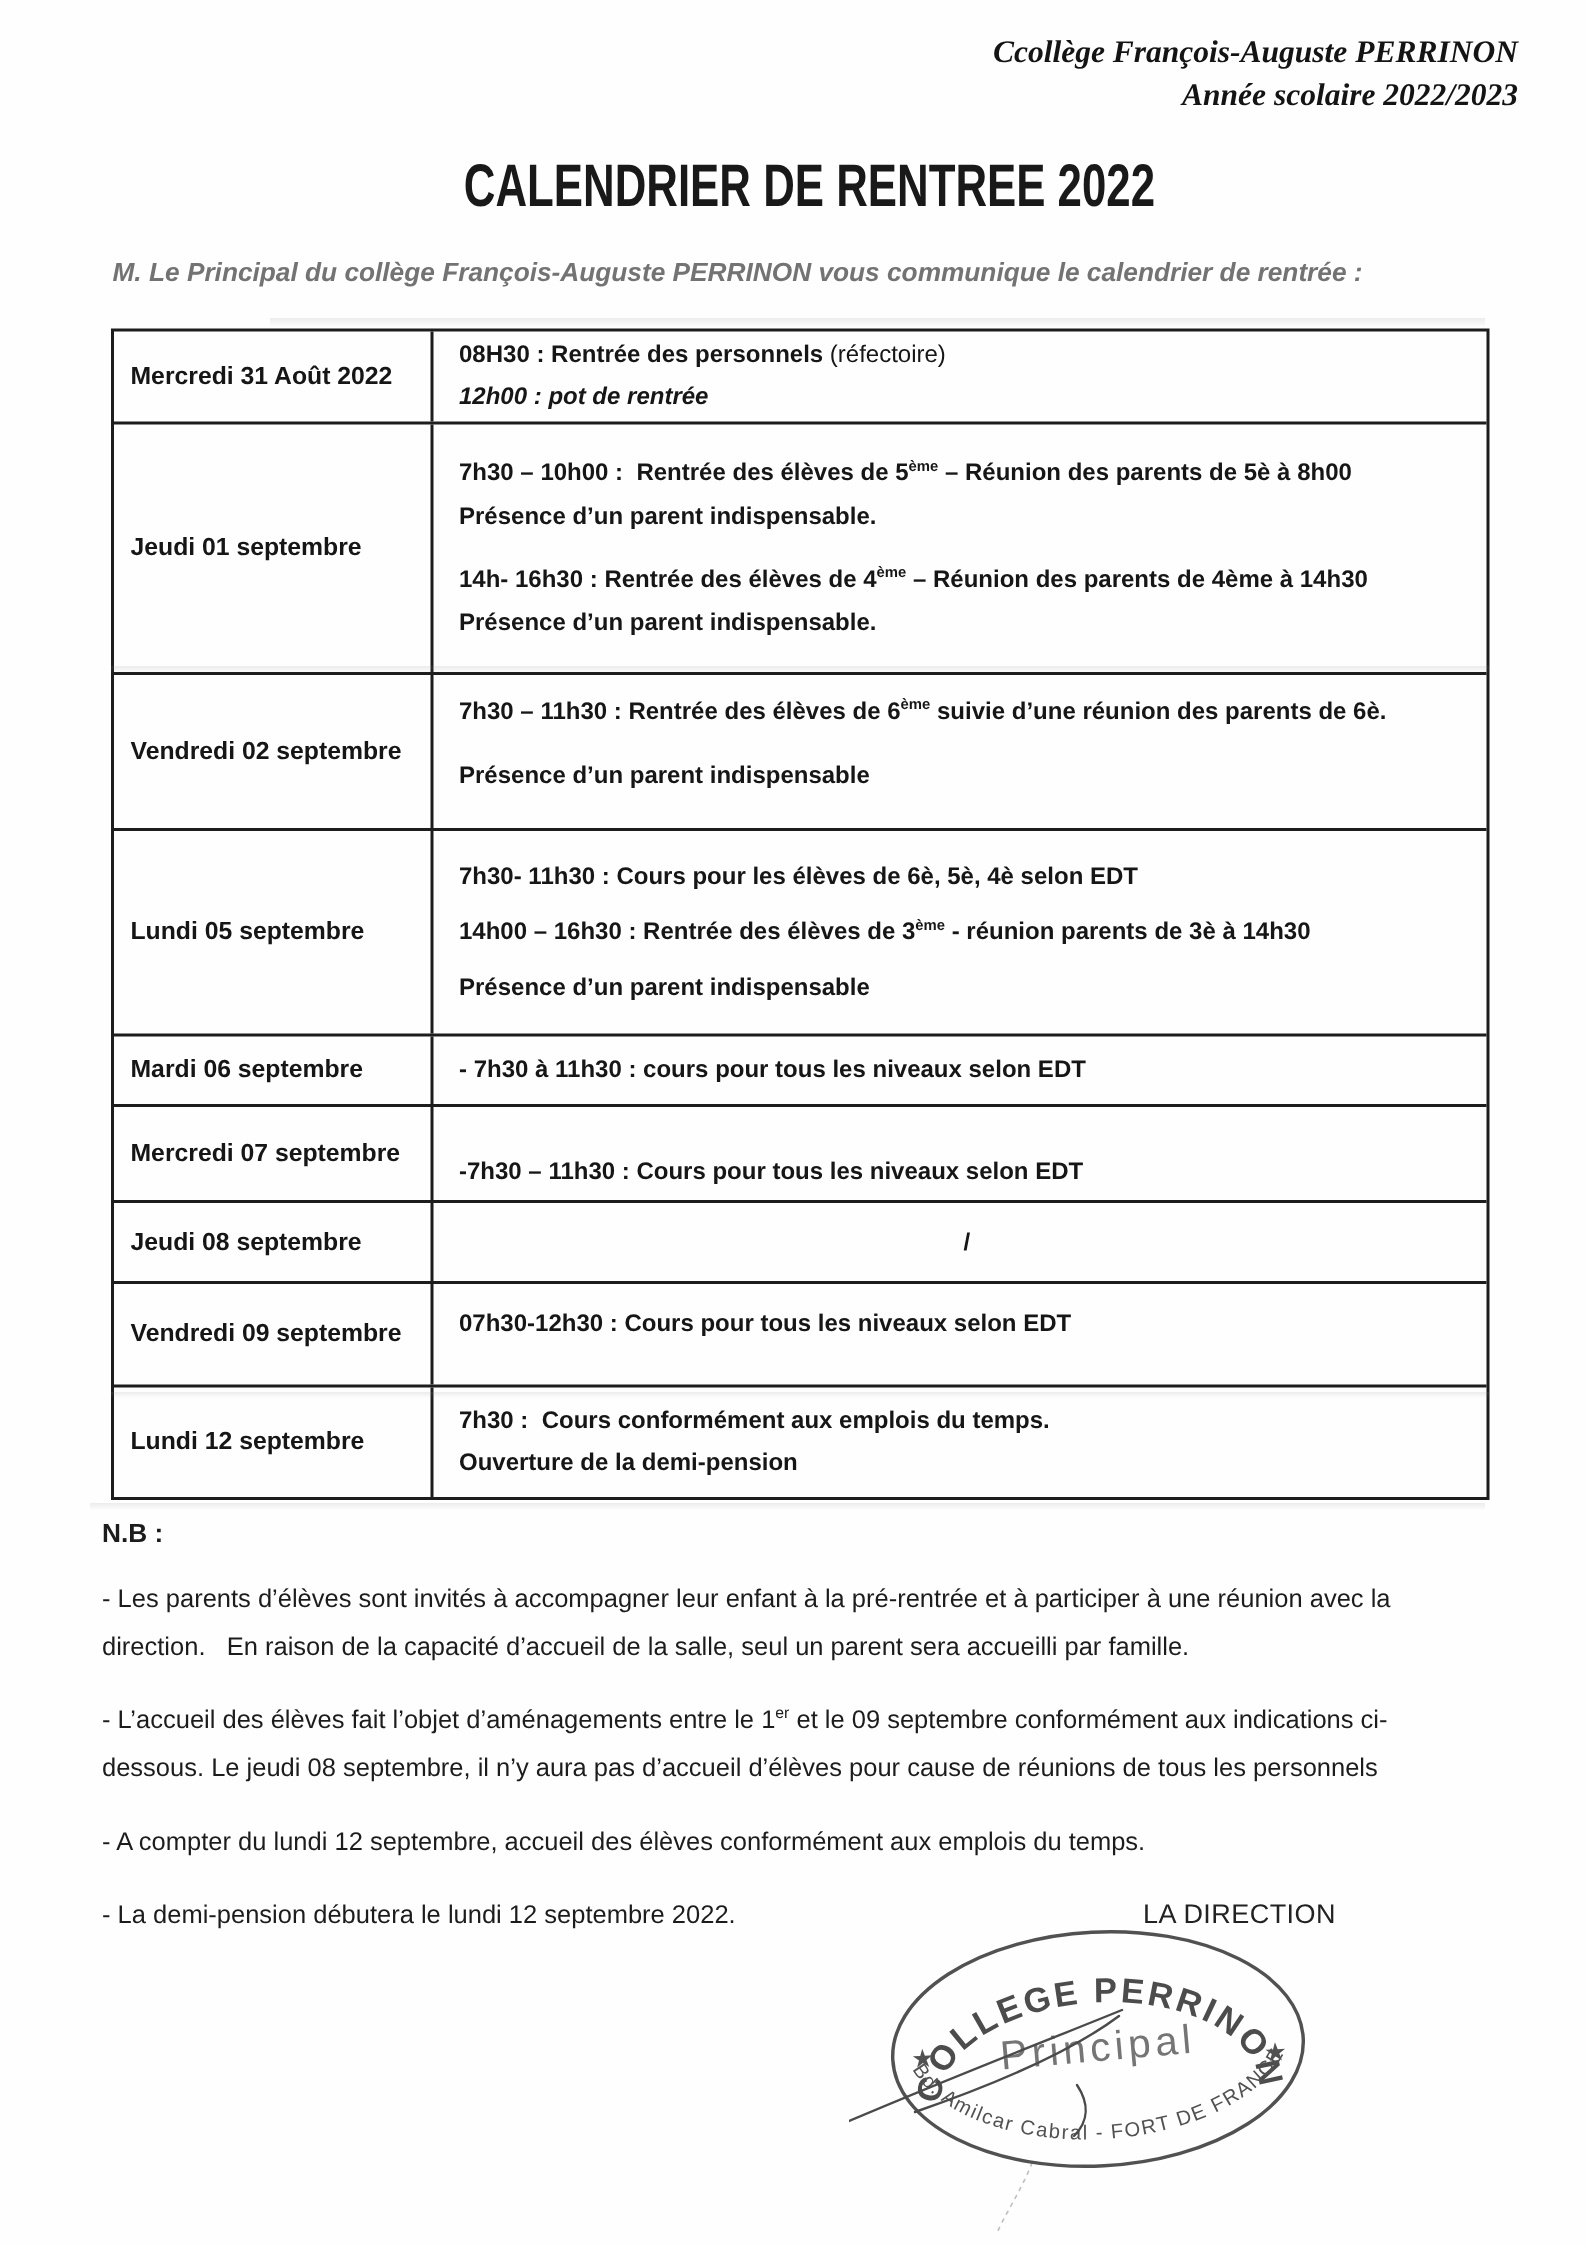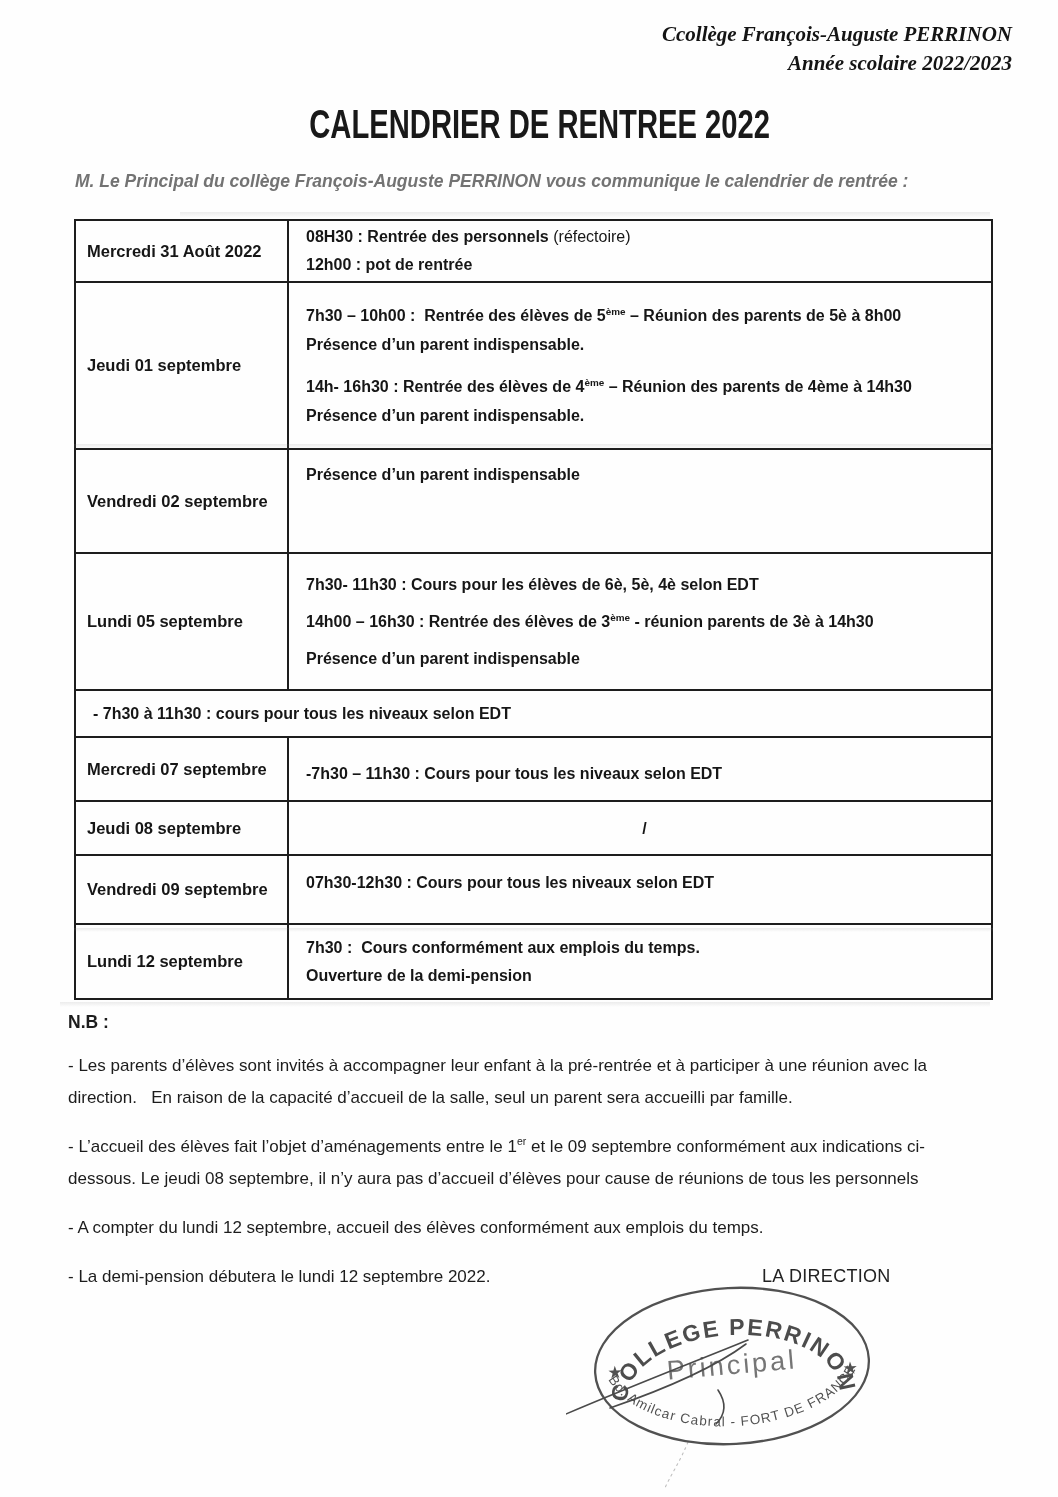--- a/index.html
+++ b/index.html
@@ -38,30 +38,30 @@
     font-weight:bold; font-size:16.5px; color:#161616;
   }
   .content-cell{
     flex:1; display:flex; flex-direction:column; justify-content:center;
     padding:4px 8px 4px 17px; box-sizing:border-box;
     font-weight:bold; font-size:16px; color:#161616;
   }
   .line{line-height:29px; white-space:pre-wrap;}
   .gap{height:13px;}
   .fw-normal{font-weight:normal;}
-  .italic{}
+  .italic{font-style:italic;}
   sup{font-size:0.62em; vertical-align:super; line-height:0;}
   
   .r0{height:60px;}  .r0 .line{line-height:28px;}
   .r1{height:167px;} .r1 .content-cell{justify-content:center;}
   .r2{height:104px;} .r2 .content-cell{justify-content:flex-start; padding-top:10px;}
                      .r2 .line + .line{margin-top:14px;}
   .r3{height:137px;} .r3 .line{margin:4px 0;}
   .r4{height:47px;}
-  .r5{height:64px;}  .r5 .content-cell{justify-content:center; padding-top:12px;}
+  .r5{height:64px;}  .r5 .content-cell{justify-content:flex-end; padding-top:12px;}
   .r6{height:54px;justify-content:space-between;}  .r6 .content-cell{align-items:center;}
   .r7{height:69px;}  .r7 .content-cell{justify-content:flex-start; padding-top:12px;}
   .r8{height:75px;}  .r8 .line{line-height:28px;}
   
   .nb{position:absolute; top:1012px; left:68px; width:924px; font-size:17px; color:#1c1c1c;}
   .nb-label{font-weight:bold; font-size:17.5px;}
   .nb .para{margin:17px 0 0 0; line-height:32px; white-space:pre-wrap; font-weight:normal;}
   
   .la-direction{position:absolute; left:762px; top:1266px; font-size:18px; color:#222; letter-spacing:0.3px;}
   .stamp-svg{position:absolute; left:566px; top:1270px; width:330px; height:226px;}
@@ -99,32 +99,34 @@
           <div class="line"><span>7h30 – 10h00 :  Rentrée des élèves de 5</span><sup>ème</sup><span> – Réunion des parents de 5è à 8h00</span></div>
           <div class="line"><span>Présence d’un parent indispensable.</span></div>
           <div class="gap"></div>
           <div class="line"><span>14h- 16h30 : Rentrée des élèves de 4</span><sup>ème</sup><span> – Réunion des parents de 4ème à 14h30</span></div>
           <div class="line"><span>Présence d’un parent indispensable.</span></div>
         </div>
       </div>
       <div class="trow r2">
         <div class="date-cell">Vendredi 02 septembre</div>
         <div class="content-cell">
+          <div class="line"><span>7h30 – 11h30 : Rentrée des élèves de 6</span><sup>ème</sup><span> suivie d’une réunion des parents de 6è.</span></div>
           <div class="line"><span>Présence d’un parent indispensable</span></div>
         </div>
       </div>
       <div class="trow r3">
         <div class="date-cell">Lundi 05 septembre</div>
         <div class="content-cell">
           <div class="line"><span>7h30- 11h30 : Cours pour les élèves de 6è, 5è, 4è selon EDT</span></div>
           <div class="line"><span>14h00 – 16h30 : Rentrée des élèves de 3</span><sup>ème</sup><span> - réunion parents de 3è à 14h30</span></div>
           <div class="line"><span>Présence d’un parent indispensable</span></div>
         </div>
       </div>
       <div class="trow r4">
+        <div class="date-cell">Mardi 06 septembre</div>
         <div class="content-cell">
           <div class="line"><span>- 7h30 à 11h30 : cours pour tous les niveaux selon EDT</span></div>
         </div>
       </div>
       <div class="trow r5">
         <div class="date-cell">Mercredi 07 septembre</div>
         <div class="content-cell">
           <div class="line"><span>-7h30 – 11h30 : Cours pour tous les niveaux selon EDT</span></div>
         </div>
       </div>

